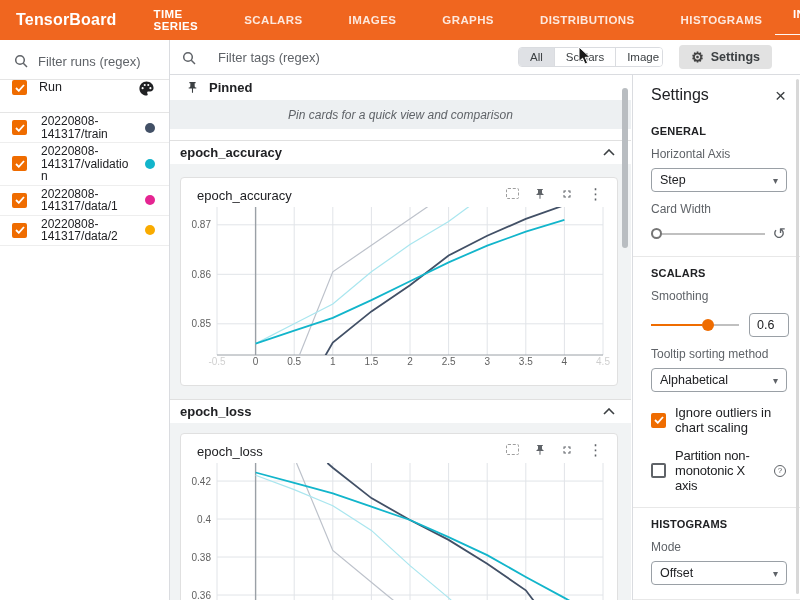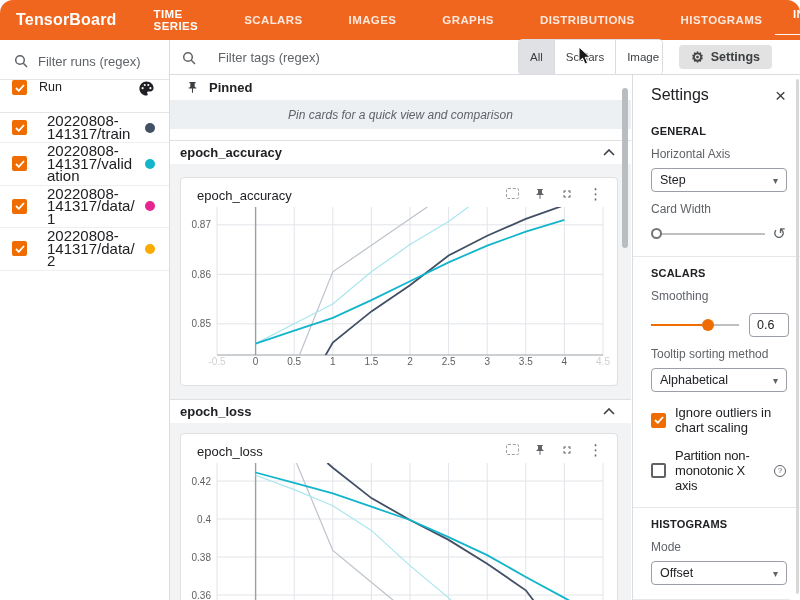--- a/index.html
+++ b/index.html
@@ -1,18 +1,18 @@
 <!DOCTYPE html>
 <html><head>
 <meta charset="utf-8">
 <style>
   * { margin:0; padding:0; box-sizing:border-box; }
   html,body { width:800px; height:600px; overflow:hidden; background:#fff;
     font-family:"Liberation Sans", sans-serif; }
-  .app { position:relative; width:800px; height:600px; overflow:hidden; background:#fff;border-radius:13px; }
+  .app { position:relative; width:800px; height:600px; overflow:hidden; background:#fff; }
 
   
   .topbar { position:absolute; left:0; top:0; width:800px; height:40px; background:#f0661f;
     display:flex; align-items:center; color:#fff; }
   .logo { font-size:16px; font-weight:700; padding:0 24px 0 16px; letter-spacing:.2px; }
   .tabs { display:flex; height:56px;gap:20px; }
   .tab { display:flex; align-items:center; padding:0 13px; font-size:11.5px; font-weight:700;
     letter-spacing:.4px; color:rgba(255,255,255,.85); position:relative; cursor:pointer; }
   .tab.active { color:#fff; }
   .tab.active::after { content:""; position:absolute; left:6px; right:6px; bottom:0; height:2px; background:#fff; }
@@ -29,34 +29,34 @@
     border-right:1px solid #dadce0; }
   .side-search { display:flex; align-items:flex-start; gap:10px; padding:14px 12px 10px 14px; }
   .ghost-input { border:none; outline:none; font-size:13px; color:#202124; width:118px;
     font-family:"Liberation Sans",sans-serif; }
   .ghost-input::placeholder { color:#5f6368; }
   .divider-h { height:1px; background:#e5e5e5; }
   .run-header { display:flex; height:32px; padding:0 14px 0 12px; }
   .run-header .lbl { font-size:12.5px; color:#202124; margin-left:12px; }
   .run-row { display:flex; align-items:center; min-height:29px; padding:2px 14px 2px 12px;
     border-bottom:1px solid #eee; cursor:pointer; }
-  .run-name { font-size:15px; line-height:12.5px; color:#202124; margin-left:20px; width:88px;
+  .run-name { font-size:12px; line-height:12.5px; color:#202124; margin-left:14px; width:88px;
     word-break:break-word; }
   .run-dot { width:10px; height:10px; border-radius:50%; margin-left:auto; flex:none; }
   .checkbox { width:15px; height:15px; border-radius:2px; border:2px solid #5f6368; flex:none;
     display:flex; align-items:center; justify-content:center; background:#fff; cursor:pointer; }
   .checkbox svg { display:none; }
   .checkbox.checked { background:#ef6c00; border-color:#ef6c00; }
   .checkbox.checked svg { display:block; }
 
   
   .toolbar { position:absolute; left:170px; top:40px; width:630px; height:35px; background:#fff;
     border-bottom:1px solid #dadce0; display:flex; align-items:center; }
   .tag-search { display:flex; align-items:flex-end; gap:22px; padding-left:12px; flex:1; }
-  .seg-group { display:flex; border:1px solid #dadce0; border-radius:4px; overflow:hidden; height:36px; margin-right:16px; }
+  .seg-group { display:flex; border:1px solid #dadce0; border-radius:4px; overflow:hidden; height:20px; margin-right:16px; }
   .seg { display:flex; align-items:center; padding:0 11px; font-size:11.5px; color:#3c4043;
     background:#fff; border-right:1px solid #dadce0; cursor:pointer; white-space:nowrap; }
   .seg:last-child { border-right:none; }
   .seg.selected { background:#dfe1e5; font-weight:400; }
   .settings-btn { display:flex; align-items:center; gap:7px; background:#e2e2e2; border-radius:4px;
     height:24px; padding:0 12px; margin-right:28px; font-size:12.5px; font-weight:700; color:#3c4043; cursor:pointer; }
   .settings-btn .gear { font-size:14px; color:#424242; }
 
   
   .main { position:absolute; left:170px; top:75px; width:461px; height:525px; background:#fff; overflow:hidden; }

